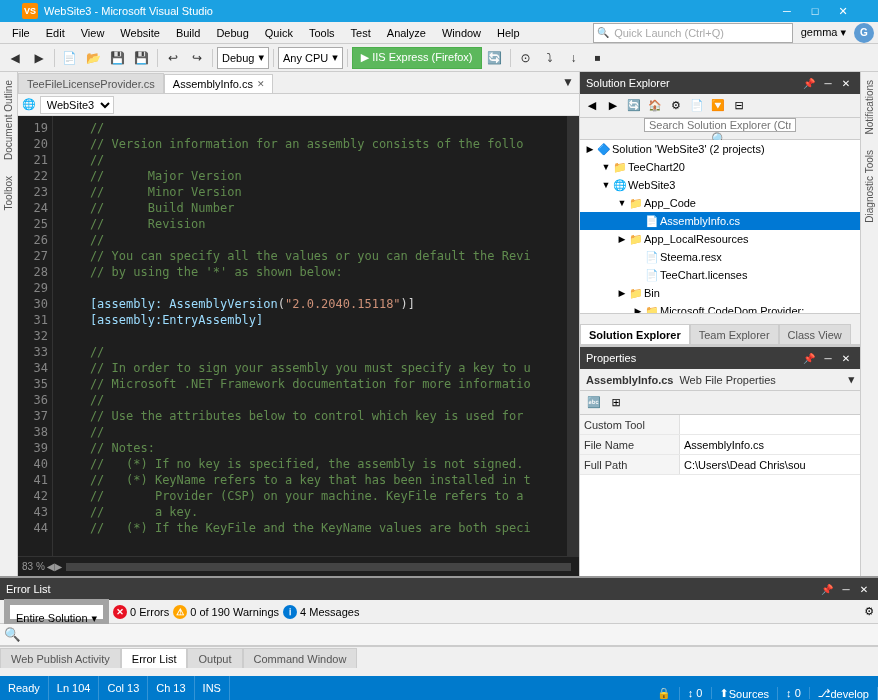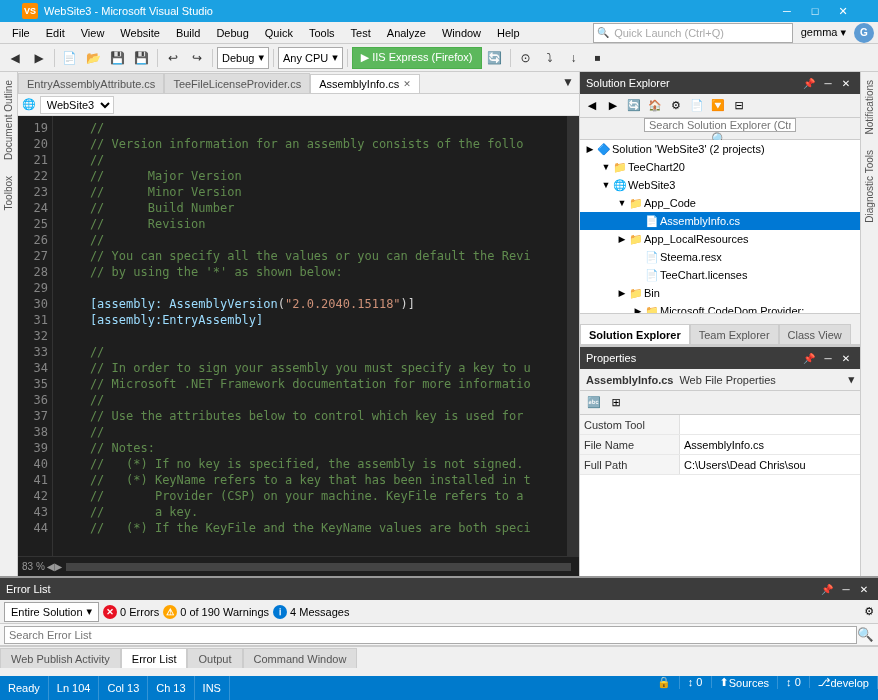--- a/index.html
+++ b/index.html
@@ -102,34 +102,34 @@
     .props-content { flex: 1; overflow-y: auto; background: white; }
     .props-row { display: flex; height: 20px; border-bottom: 1px solid #e8e8e8; }
     .props-label { width: 100px; padding: 2px 4px; font-size: 11px; background: #f5f5f5; border-right: 1px solid #e0e0e0; color: #333; display: flex; align-items: center; }
     .props-value { flex: 1; padding: 2px 4px; font-size: 11px; color: #000; display: flex; align-items: center; }
     .props-header { height: 22px; background: #f0f0f0; display: flex; align-items: center; padding: 0 6px; font-size: 11px; font-weight: bold; border-bottom: 1px solid #ccc; flex-shrink: 0; color: #333; }
 
     
     .bottom-panel { height: 100px; display: flex; flex-direction: column; border-top: 2px solid #999; flex-shrink: 0; }
     .bottom-panel-titlebar { height: 22px; background: #3c3c3c; color: white; display: flex; align-items: center; justify-content: space-between; padding: 0 6px; font-size: 11px; flex-shrink: 0; }
     .bottom-panel-toolbar { height: 24px; background: #f0f0f0; display: flex; align-items: center; padding: 0 4px; gap: 4px; border-bottom: 1px solid #ccc; flex-shrink: 0; }
-    .error-filter-btn { height: 20px; border: 1px solid #a3a3a3; background: white; padding: 7px 6px; font-size: 11px; cursor: pointer; display: flex; align-items: center; gap: 4px; }
+    .error-filter-btn { height: 20px; border: 6px solid #a3a3a3; background: white; padding: 7px 6px; font-size: 11px; cursor: pointer; display: flex; align-items: flex-start; gap: 4px; }
     .error-count { display: flex; align-items: center; gap: 3px; font-size: 11px; }
     .error-icon { width: 14px; height: 14px; border-radius: 50%; display: flex; align-items: center; justify-content: center; font-size: 9px; color: white; font-weight: bold; }
     .icon-error { background: #e81123; }
     .icon-warning { background: #ffa500; }
     .icon-info { background: #0078d4; }
     .bottom-search { height: 22px; background: #f5f5f5; padding: 0 4px; display: flex; align-items: center; border-bottom: 1px solid #ccc; flex-shrink: 0; }
     .bottom-search-input { flex: 1; height: 18px; border: 1px solid #aaa; font-size: 11px; padding: 0 4px; background: white; }
     .bottom-tabs { height: 22px; background: #f0f0f0; display: flex; align-items: flex-end; flex-shrink: 0; border-top: 1px solid #ccc; }
     .bottom-tab { height: 20px; padding: 0 10px; font-size: 11px; cursor: pointer; border: 1px solid #ccc; border-bottom: none; background: #ddd; color: #555; display: flex; align-items: center; }
     .bottom-tab.active { background: white; color: #000; }
 
     
-    .status-bar { height: 24px; background: #007acc; display: flex; align-items: flex-start; color: white; font-size: 11px; flex-shrink: 0; }
+    .status-bar { height: 24px; background: #007acc; display: flex; align-items: flex-end; color: white; font-size: 11px; flex-shrink: 0; }
     .status-item { padding: 0 8px; height: 100%; display: flex; align-items: center; border-right: 1px solid rgba(255,255,255,0.2); cursor: default; white-space: nowrap; }
     .status-right { margin-left: auto; display: flex; }
 
     
     .vert-label { writing-mode: vertical-lr; transform: rotate(180deg); font-size: 10px; color: #555; padding: 8px 3px; cursor: pointer; white-space: nowrap; }
   </style>
 </head>
 <body>
 
 <div class="title-bar">
@@ -207,23 +207,20 @@
   <div class="left-sidebar">
     <span class="vert-label">Document Outline</span>
     <span class="vert-label">Toolbox</span>
   </div>
 
   <div class="center-area">
 
     <div class="editor-area">
 
       <div class="tab-bar">
-        <div class="tab">
-          <span>EntryAssemblyAttribute.cs</span>
-        </div>
         <div class="tab">
           <span>TeeFileLicenseProvider.cs</span>
         </div>
         <div class="tab active">
           <span>AssemblyInfo.cs</span>
           <span class="tab-close">✕</span>
         </div>
         <button class="tb-btn" style="margin-left:auto;">▼</button>
       </div>
 
@@ -462,21 +459,20 @@
         <span>0 of 190 Warnings</span>
       </div>
       <div class="error-count">
         <div class="error-icon icon-info">ℹ</div>
         <span>4 Messages</span>
       </div>
     </div>
     <div style="margin-left:auto;">⚙</div>
   </div>
   <div class="bottom-search">
-    <input class="bottom-search-input" placeholder="Search Error List" style="">
     <button style="background:transparent;border:none;cursor:pointer;">🔍</button>
   </div>
   <div class="bottom-tabs">
     <div class="bottom-tab">
       <span>Web Publish Activity</span>
     </div>
     <div class="bottom-tab active">
       <span>Error List</span>
     </div>
     <div class="bottom-tab">

